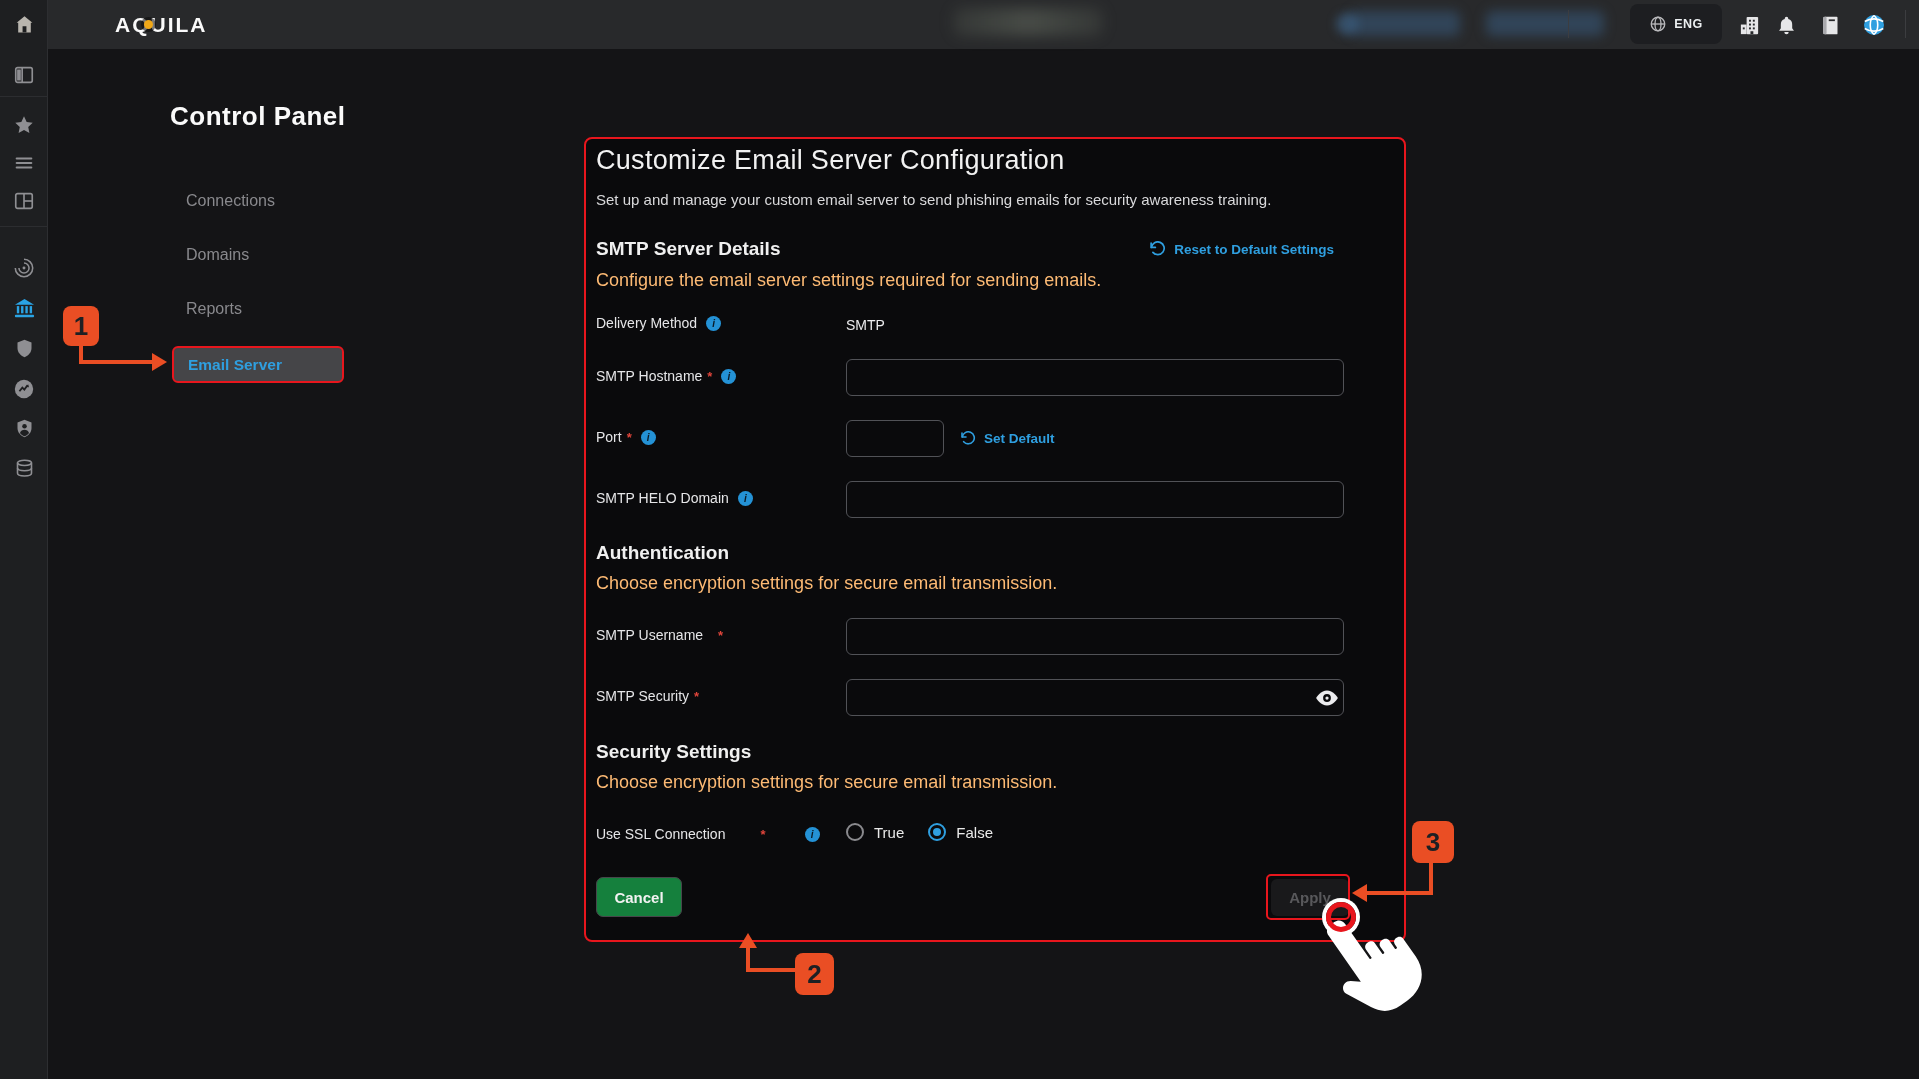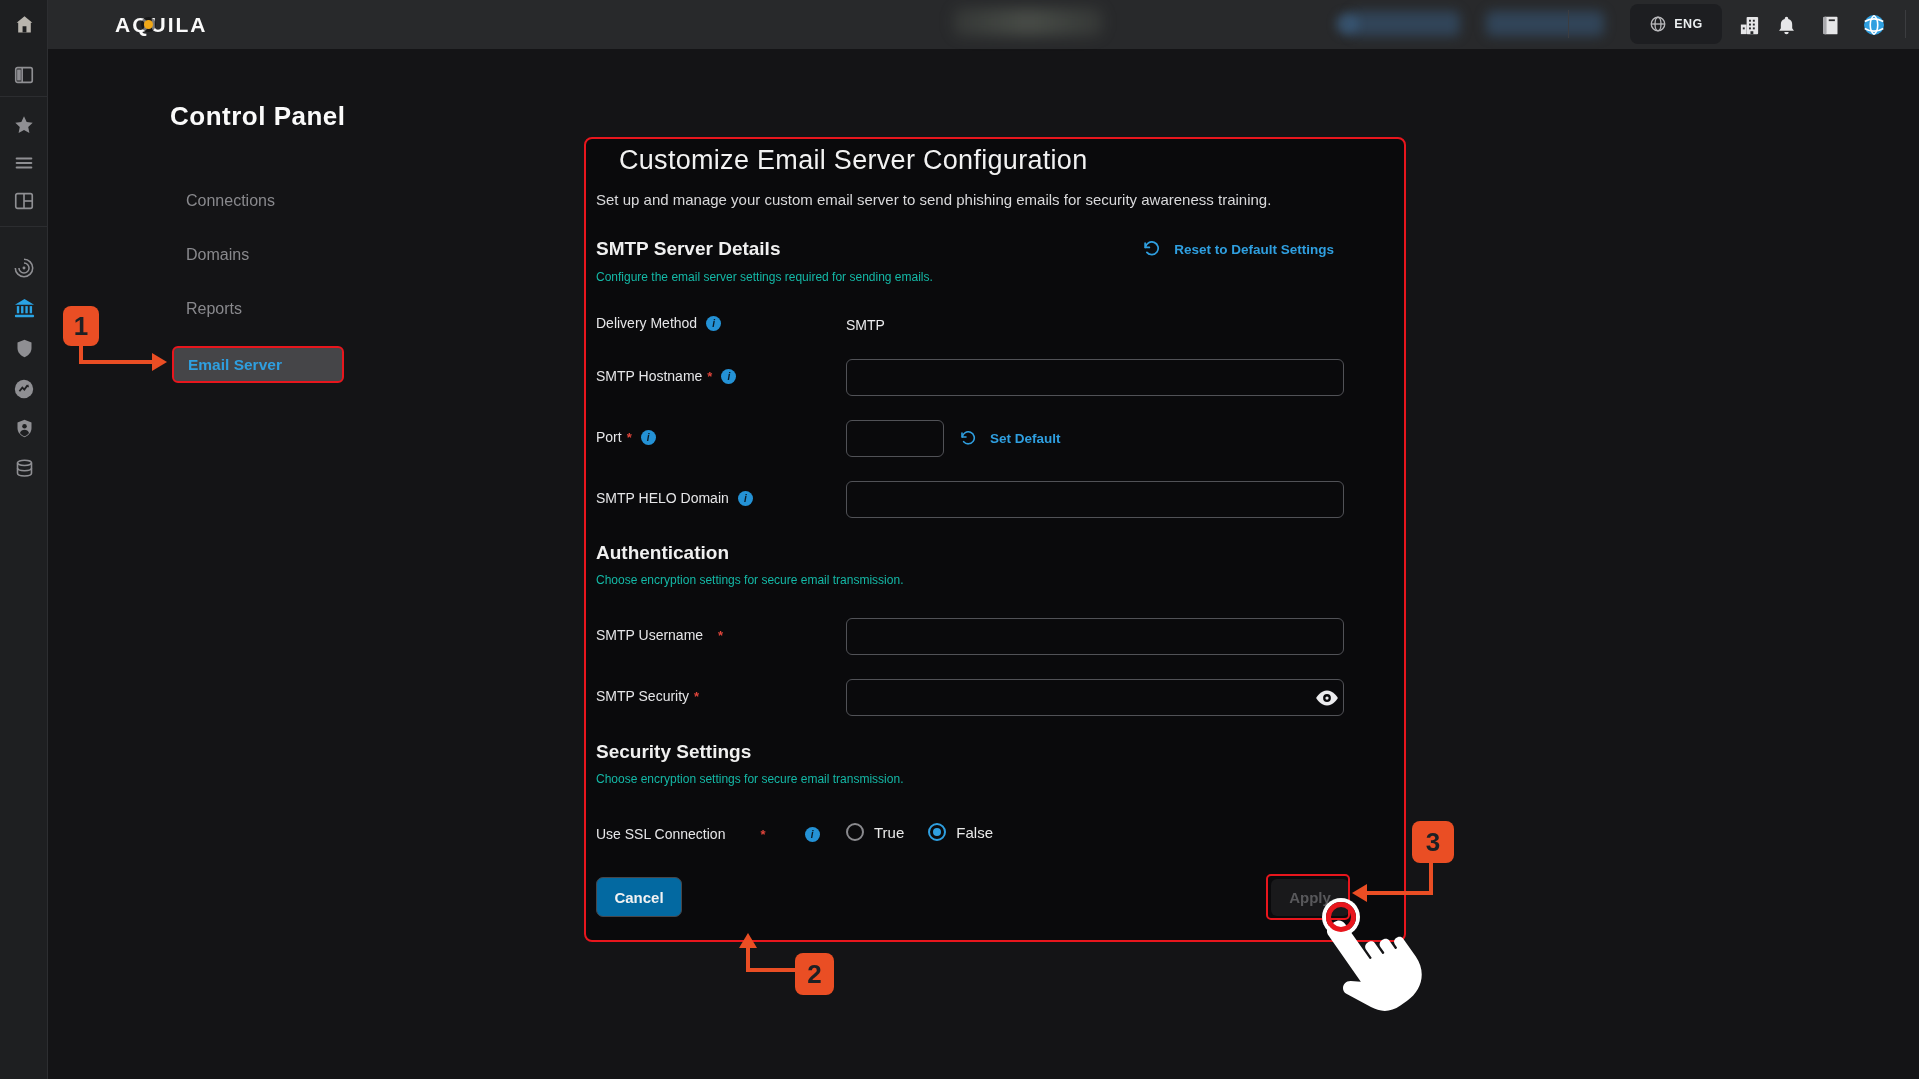--- a/index.html
+++ b/index.html
@@ -27,36 +27,36 @@
 
   
   .panel-title { position:absolute; left:170px; top:101px; font-size:26px; color:#fafafa; font-weight:600; letter-spacing:.5px; }
   .nav-item { position:absolute; left:186px; font-size:16px; color:#89898d; cursor:pointer; }
   .nav-active-box { position:absolute; left:172px; top:346px; width:172px; height:37px; background:#454548; border:2px solid var(--annotation-red,#e8161d); border-radius:6px; display:flex; align-items:center; padding-left:14px; cursor:pointer; }
   .nav-active-box span { font-size:15.5px; font-weight:bold; color:var(--accent-blue,#2f9fe0); }
 
   
   .card { position:absolute; left:584px; top:137px; width:822px; height:805px; background:#0a0a0c; border:2px solid var(--annotation-red,#e8161d); border-radius:8px; }
   .card .abs { position:absolute; }
-  .f-title { font-size:27px; color:#f2f2f2; font-weight:500; letter-spacing:.3px;margin-left:23px; }
+  .f-title { font-size:27px; color:#f2f2f2; font-weight:500; letter-spacing:.3px; }
   .f-sub { font-size:15px; color:#d9d9db; }
   .stitle { font-size:19px; color:#f0f0f0; font-weight:600; }
-  .sdesc { font-size:12px; color:#14b8a6; }
+  .sdesc { font-size:18px; color:#fdba74; }
   .lbl { font-size:14px; color:#e6e6e8; display:flex; align-items:center; }
   .req { color:#e0453b; margin-left:5px; font-size:13px; font-weight:bold; }
   .info { display:inline-flex; width:15px; height:15px; border-radius:50%; background:#2492d6; color:#0a1a26; font-size:10px; font-weight:bold; align-items:center; justify-content:center; margin-left:9px; font-style:italic; cursor:pointer; }
   .val { font-size:14px; color:#ececee; }
   .tb { position:absolute; background:transparent; border:1px solid #515257; border-radius:6px; height:37px; width:498px; color:#eee; padding:0 12px; font-size:14px; outline:none; }
-  .blue-link { display:flex; align-items:center; gap:14px; color:var(--accent-blue,#2f9fe0); font-size:13.5px; font-weight:bold; cursor:pointer; }
+  .blue-link { display:flex; align-items:center; gap:8px; color:var(--accent-blue,#2f9fe0); font-size:13.5px; font-weight:bold; cursor:pointer; }
   .radio-row { display:flex; align-items:center; gap:10px; }
   .radio { width:18px; height:18px; border-radius:50%; border:2px solid #8a8a8e; cursor:pointer; position:relative; }
   .radio.sel { border-color:var(--accent-blue,#2f9fe0); }
   .radio.sel::after { content:""; position:absolute; left:3px; top:3px; width:8px; height:8px; border-radius:50%; background:var(--accent-blue,#2f9fe0); }
   .radio-lab { font-size:15px; color:#eaeaea; }
-  .btn-cancel { position:absolute; left:10px; top:738px; width:86px; height:40px; background:#0369a1; border:1px solid #47474b; border-radius:7px; color:#f2f2f2; font-size:15px; font-weight:600; cursor:pointer; font-family:"Liberation Sans",sans-serif; }
+  .btn-cancel { position:absolute; left:10px; top:738px; width:86px; height:40px; background:#15803d; border:1px solid #47474b; border-radius:7px; color:#f2f2f2; font-size:15px; font-weight:600; cursor:pointer; font-family:"Liberation Sans",sans-serif; }
   .btn-apply { position:absolute; left:685px; top:740px; width:78px; height:37px; background:#19191b; border:none; border-radius:6px; color:#58585b; font-size:15px; font-weight:600; cursor:pointer; font-family:"Liberation Sans",sans-serif; }
   .eye { position:absolute; left:728px; top:546px; width:26px; height:26px; cursor:pointer; }
 
   
   .marker { position:absolute; background:var(--annotation-orange,#ea4e24); border-radius:8px; display:flex; align-items:center; justify-content:center; font-size:26px; font-weight:bold; color:#1d2024; z-index:50; }
   .aline { position:absolute; background:var(--annotation-orange,#ea4e24); z-index:49; }
   .arr { position:absolute; width:0; height:0; z-index:49; }
   .arr-right { border-top:9px solid transparent; border-bottom:9px solid transparent; border-left:15px solid var(--annotation-orange,#ea4e24); }
   .arr-left  { border-top:9px solid transparent; border-bottom:9px solid transparent; border-right:15px solid var(--annotation-orange,#ea4e24); }
   .arr-up    { border-left:9px solid transparent; border-right:9px solid transparent; border-bottom:15px solid var(--annotation-orange,#ea4e24); }

